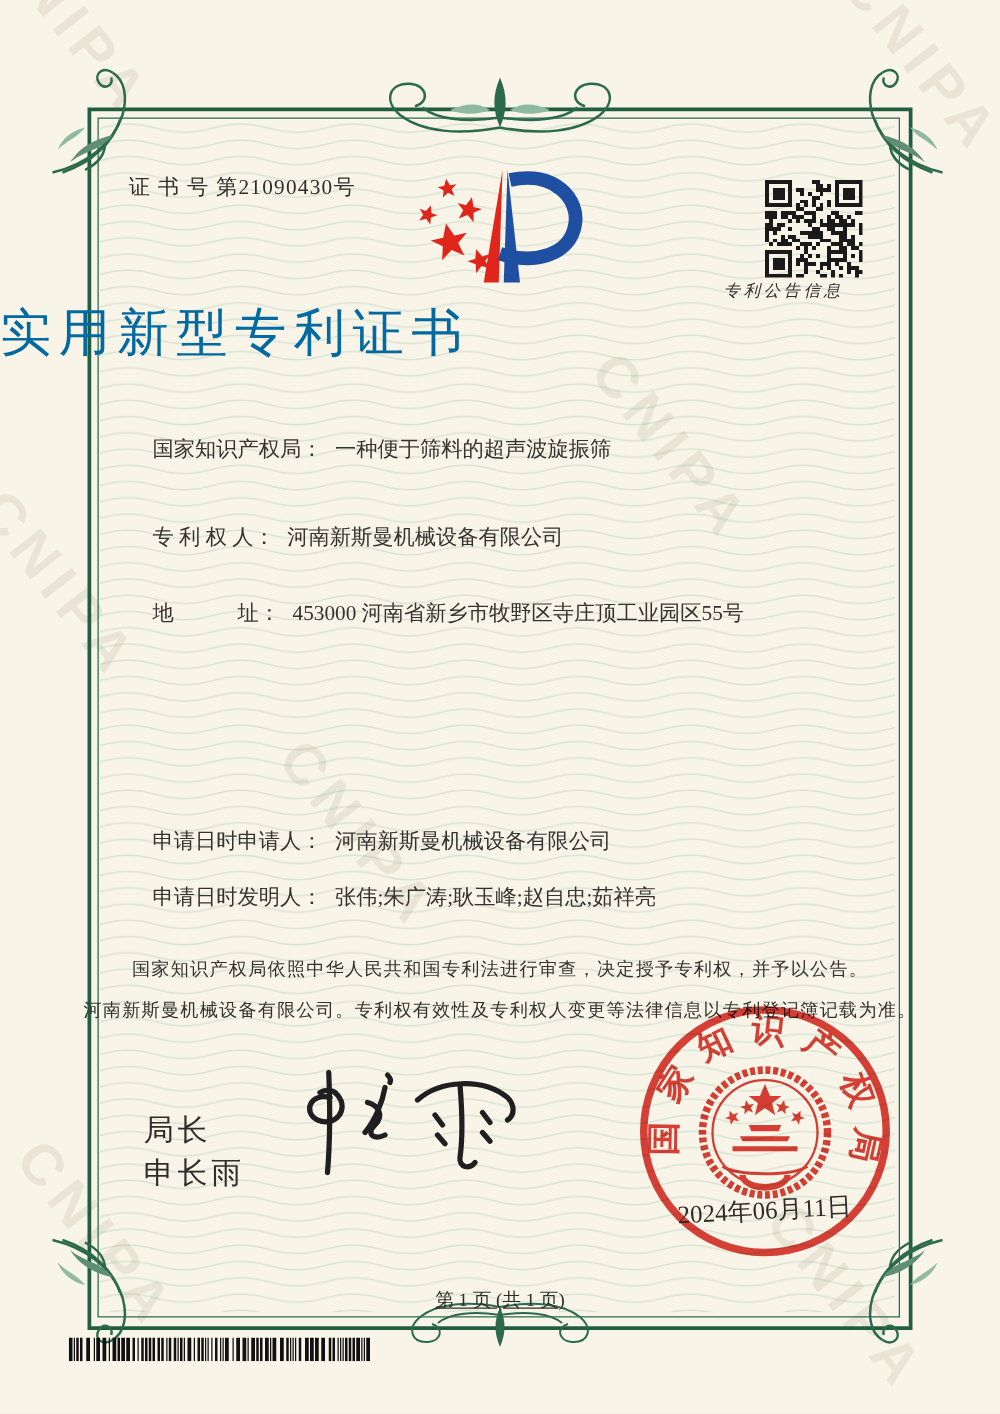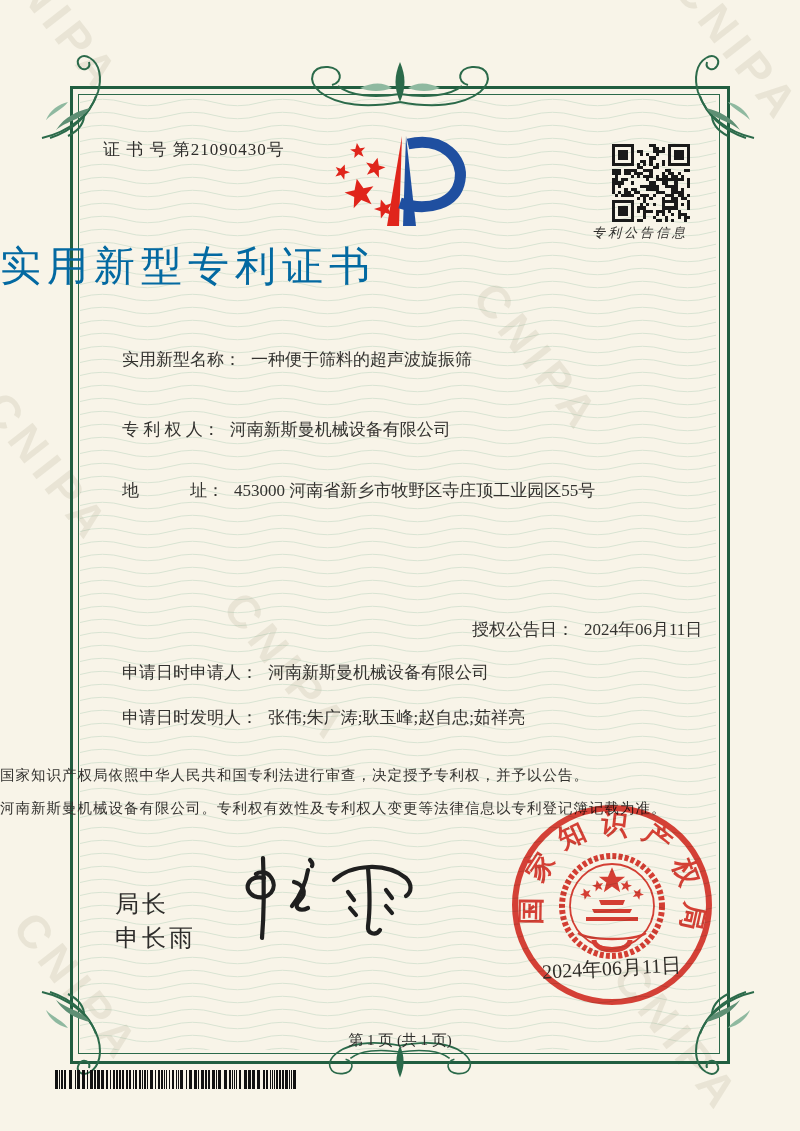--- a/index.html
+++ b/index.html
@@ -14,26 +14,26 @@
   #frame-outer{position:absolute;left:70px;top:86px;width:654px;height:972px;
                border:3px solid #215e40;z-index:2;}
   #frame-inner{position:absolute;left:78px;top:94px;width:640px;height:958px;
                border:1px solid #2b6a4a;z-index:2;}
   
   .certno{left:103px;top:138px;font-size:17px;letter-spacing:1px;white-space:pre;z-index:4;text-align:right;}
   .title{left:0;top:239px;width:100%;text-align:left;font-size:41px;font-weight:400;
          letter-spacing:6px;color:#0369a1;z-index:4;}
   .row{font-size:17px;z-index:4;white-space:pre;color:#33322f;}
   .row .val{margin-left:10px;}
-  .stline{left:0;width:100%;text-align:left;font-size:14.5px;letter-spacing:1px;
+  .stline{left:0;width:100%;text-align:center;font-size:14.5px;letter-spacing:1px;
           color:#33322f;z-index:4;}
-  .qr-caption{left:592px;top:224px;width:112px;font-size:13px;
+  .qr-caption{left:571px;top:224px;width:112px;text-align:center;font-size:13px;
               letter-spacing:3px;font-style:italic;z-index:4;}
   .sig-label{left:115px;font-size:24px;letter-spacing:3px;z-index:4;}
-  .footer{left:0;top:1031px;width:100%;text-align:center;font-size:15px;z-index:4;}
+  .footer{left:0;top:1031px;width:100%;text-align:center;font-size:15px;z-index:4;text-decoration:underline;}
   svg{display:block;}
   .orn{z-index:3;}
   .content{z-index:4;}
   #seal-wrap{left:505px;top:800px;width:215px;height:215px;z-index:5;
              mix-blend-mode:multiply;opacity:.95;}
 </style>
 </head>
 <body>
 
 <div id="page">
@@ -445,30 +445,27 @@
       <rect x="15" y="24" width="1" height="1" fill="#1a1a1a"></rect>
       <rect x="17" y="24" width="1" height="1" fill="#1a1a1a"></rect>
       <rect x="19" y="24" width="1" height="1" fill="#1a1a1a"></rect>
       <rect x="23" y="24" width="1" height="1" fill="#1a1a1a"></rect>
     </svg>
   <div class="abs qr-caption">专利公告信息</div>
 
   <div class="abs title">实用新型专利证书</div>
 
   <div class="abs row" style="left:105px;top:328px">
-    <span>实用新型名称：</span><span class="val">一种便于筛料的超声波旋振筛</span>
+    <span>国家知识产权局：</span><span class="val">一种便于筛料的超声波旋振筛</span>
   </div>
   <div class="abs row" style="left:105px;top:398px">
     <span>专 利 权 人：</span><span class="val">河南新斯曼机械设备有限公司</span>
   </div>
   <div class="abs row" style="left:105px;top:459px">
     <span>地　　　址：</span><span class="val">453000 河南省新乡市牧野区寺庄顶工业园区55号</span>
-  </div>
-  <div class="abs row" style="left:455px;top:598px">
-    <span>授权公告日：</span><span class="val">2024年06月11日</span>
   </div>
   <div class="abs row" style="left:105px;top:686px">
     <span>申请日时发明人：</span><span class="val">张伟;朱广涛;耿玉峰;赵自忠;茹祥亮</span>
   </div>
   <div class="abs row" style="left:105px;top:641px">
     <span>申请日时申请人：</span><span class="val">河南新斯曼机械设备有限公司</span>
   </div>
 
   <div class="abs stline" style="top:766px">国家知识产权局依照中华人民共和国专利法进行审查，决定授予专利权，并予以公告。</div>
   <div class="abs stline" style="top:799px">河南新斯曼机械设备有限公司。专利权有效性及专利权人变更等法律信息以专利登记簿记载为准。</div>

